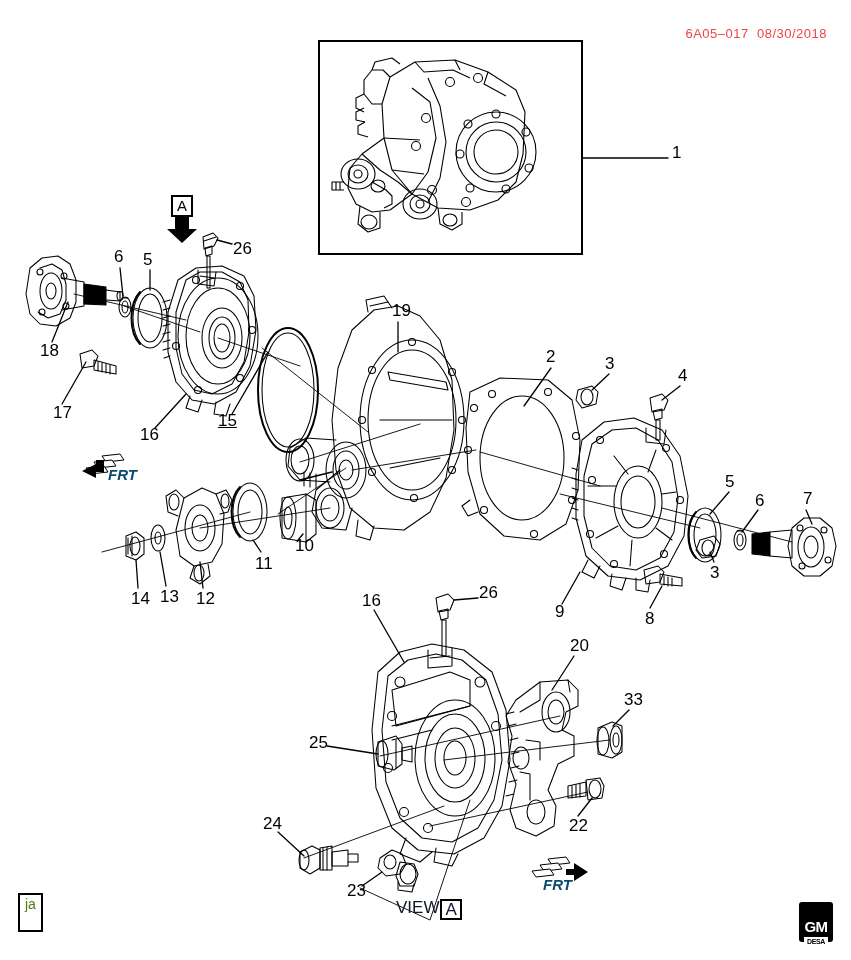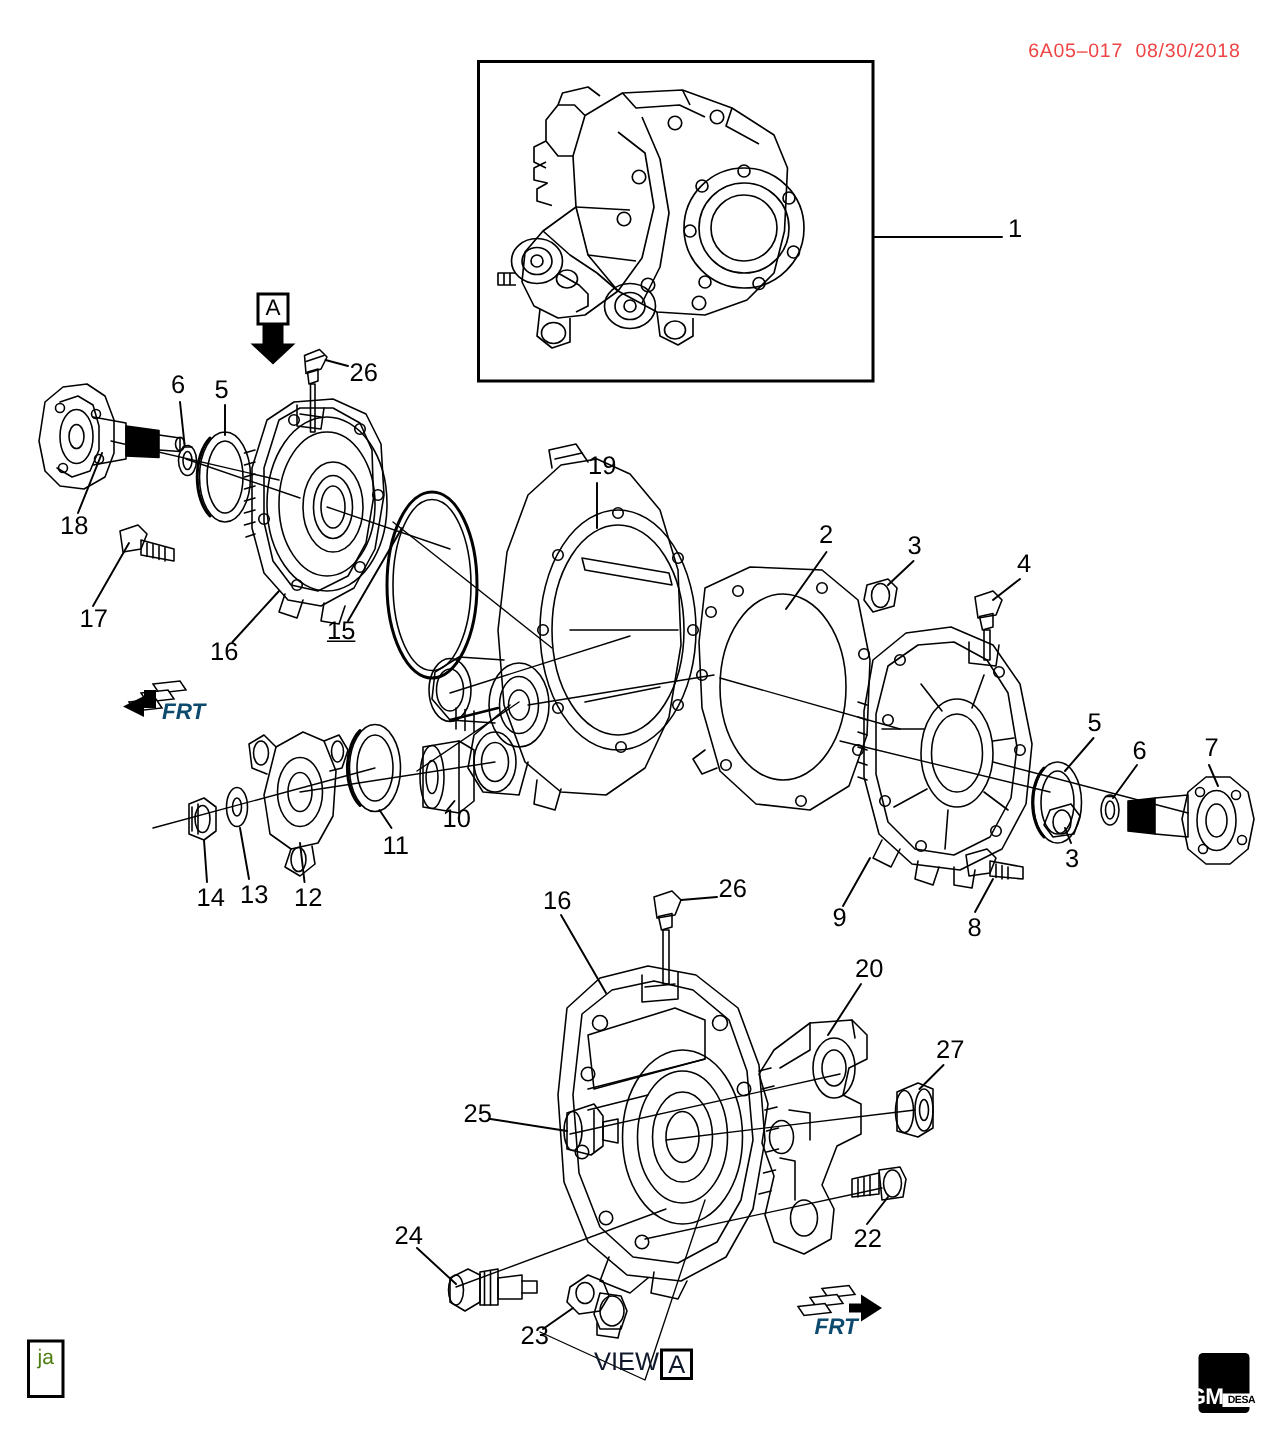--- a/index.html
+++ b/index.html
@@ -106,21 +106,21 @@
   }
   .gm-logo {
     position: absolute;
     right: 18px;
     bottom: 18px;
     width: 34px;
     height: 40px;
     background: #000;
     border-radius: 3px;
     display: flex;
-    flex-direction: row;
+    flex-direction: column;
     align-items: center;
     justify-content: center;
     padding-top: 20px;
     box-sizing: border-box;
   }
   .gm-logo .gm-text {
     color: #fff;
     font-size: 15px;
     font-weight: bold;
     letter-spacing: -0.5px;
@@ -670,21 +670,21 @@
   <div class="callout" style="left:196px; top:590px;text-align:center;">12</div>
   <div class="callout" style="left:160px; top:588px;">13</div>
   <div class="callout" style="left:131px; top:590px;">14</div>
   <div class="callout" style="left:218px; top:412px;text-decoration:underline;">15</div>
   <div class="callout" style="left:140px; top:426px;">16</div>
   <div class="callout" style="left:362px; top:592px;">16</div>
   <div class="callout" style="left:53px;  top:404px;text-align:center;">17</div>
   <div class="callout" style="left:40px;  top:342px;">18</div>
   <div class="callout" style="left:392px; top:302px;">19</div>
   <div class="callout" style="left:570px; top:637px;">20</div>
-  <div class="callout" style="left:624px; top:691px;">27</div>
+  <div class="callout" style="left:624px; top:691px;">33</div>
   <div class="callout" style="left:569px; top:817px;">22</div>
   <div class="callout" style="left:347px; top:882px;">23</div>
   <div class="callout" style="left:263px; top:815px;">24</div>
   <div class="callout" style="left:309px; top:734px;">25</div>
   <div class="callout" style="left:233px; top:240px;">26</div>
   <div class="callout" style="left:479px; top:584px;">26</div>
 
   <div class="viewmark" style="left:171px; top:195px;">A</div>
   <svg style="position:absolute; left:166px; top:216px; width:32px; height:28px;" viewBox="0 0 32 28">
     <path d="M9 0 L23 0 L23 13 L31 13 L16 27 L1 13 L9 13 Z" fill="#000"></path>

